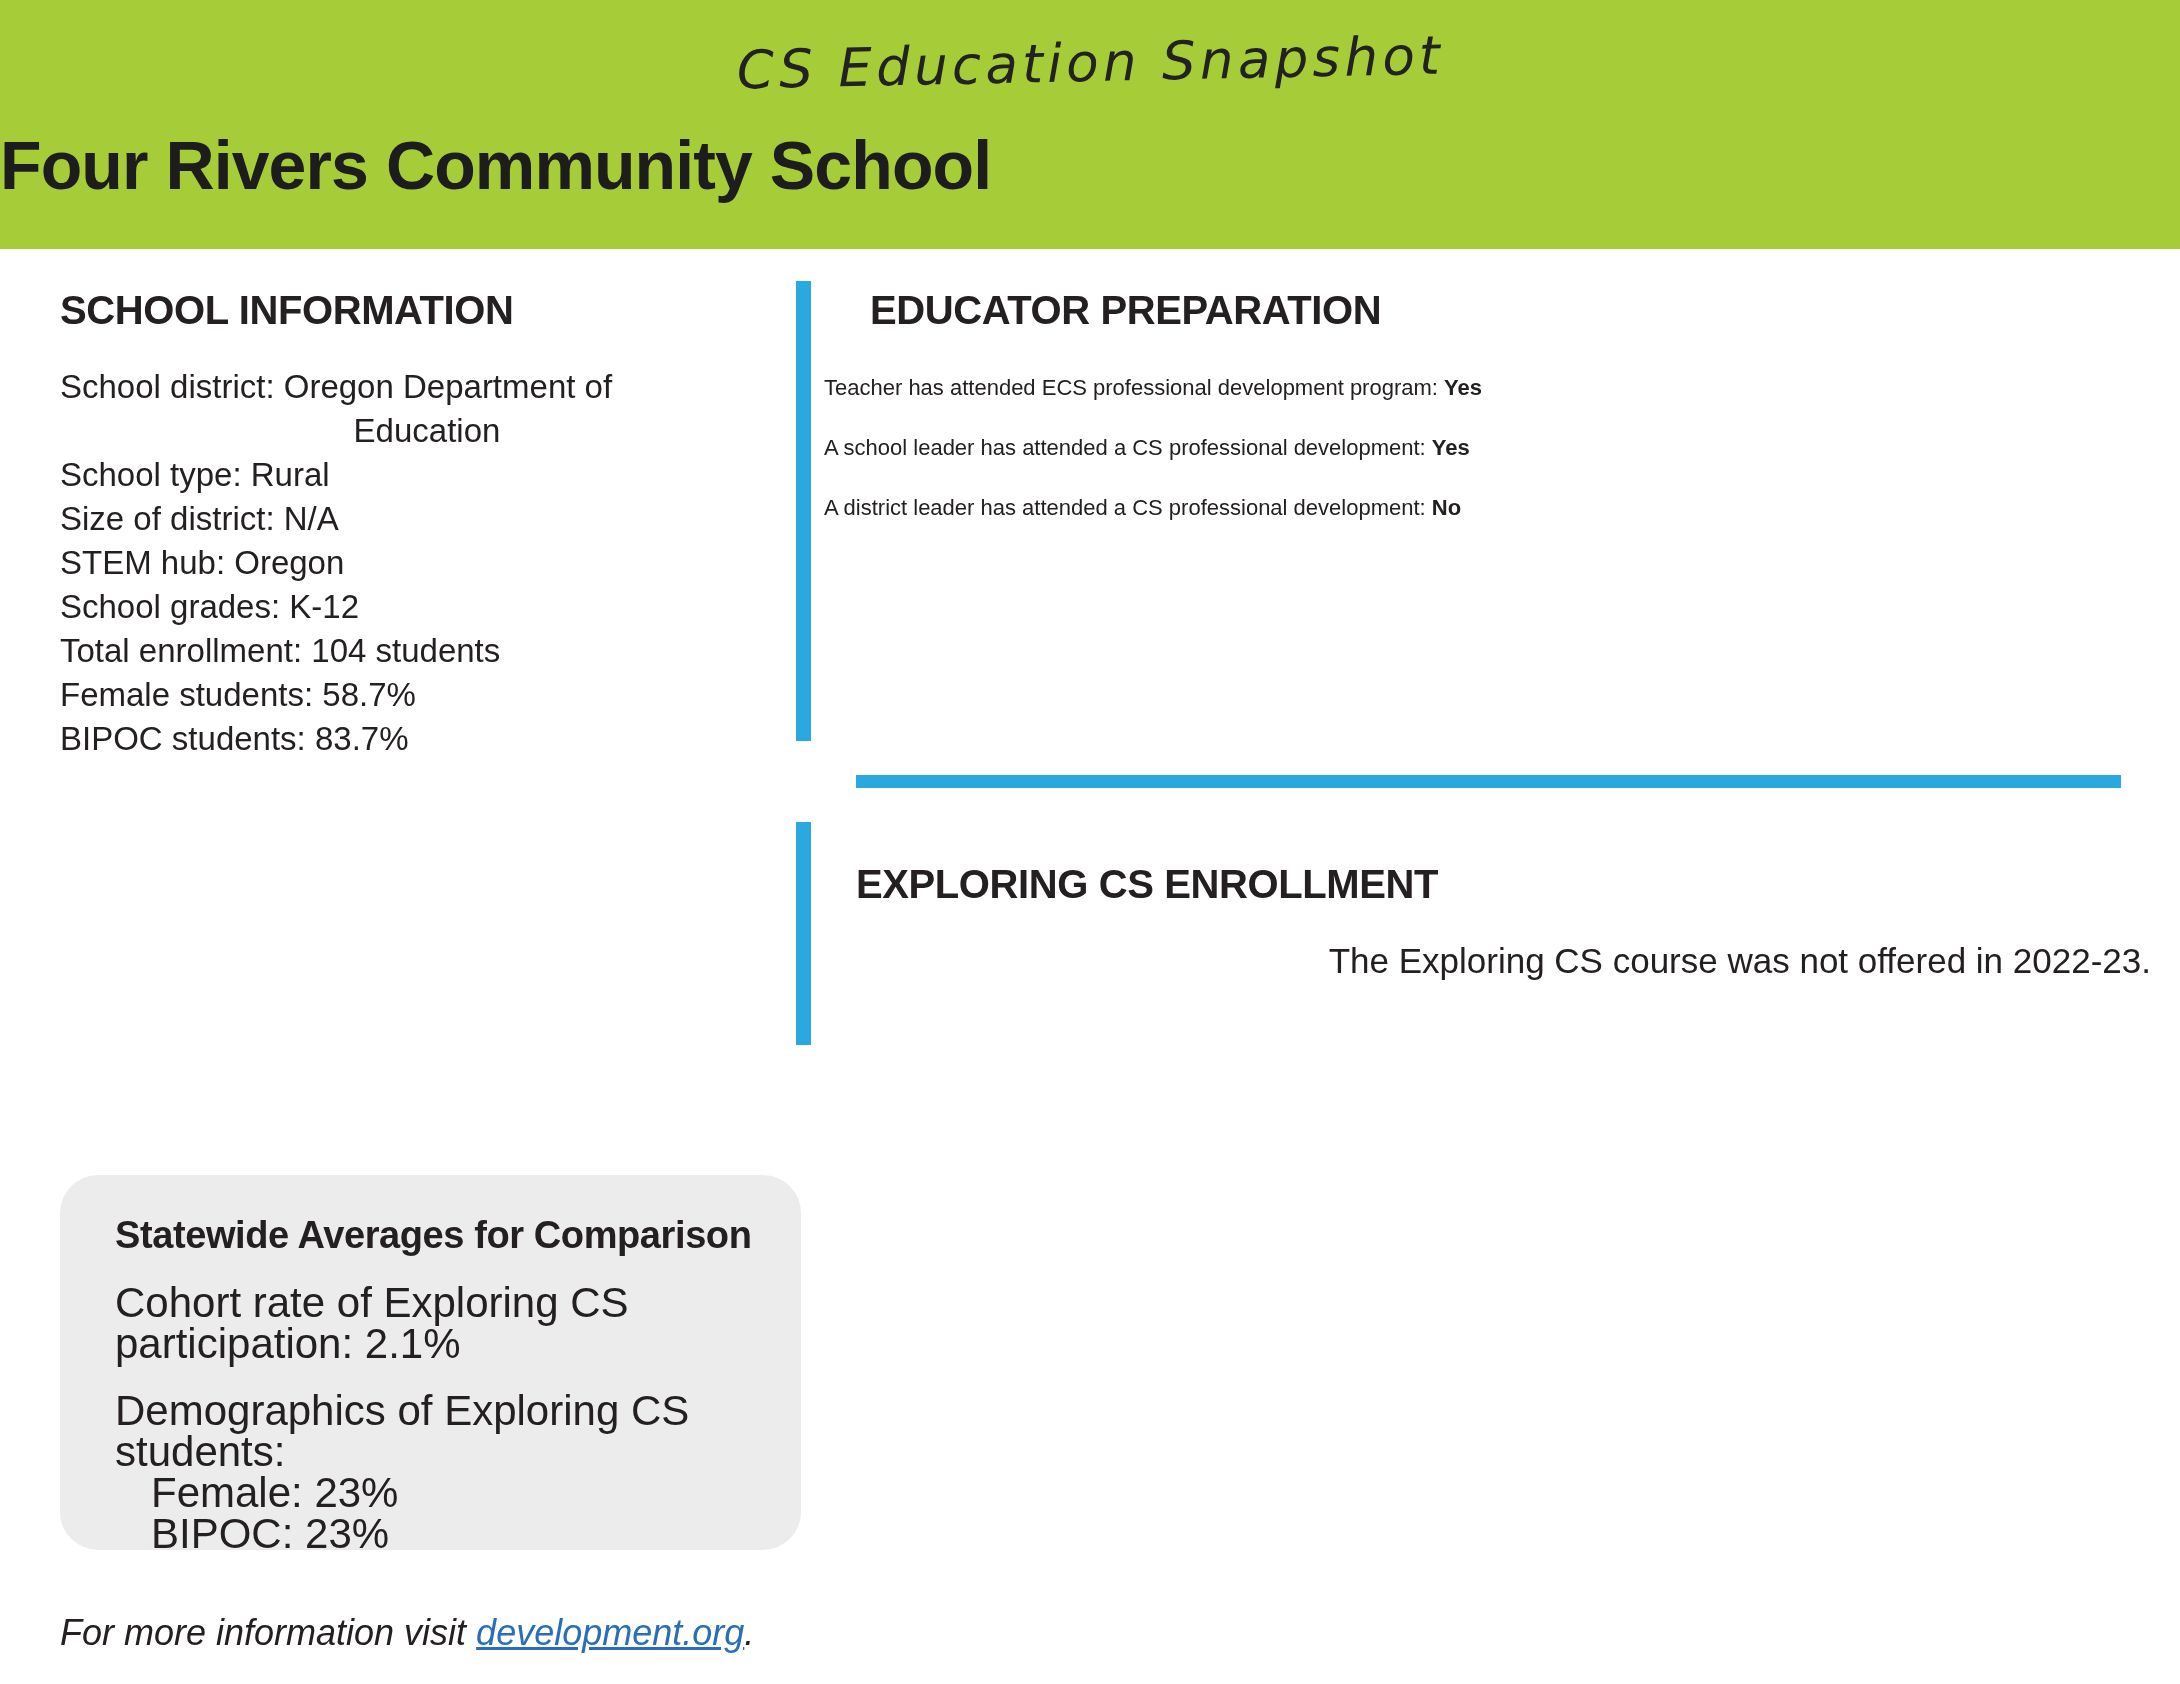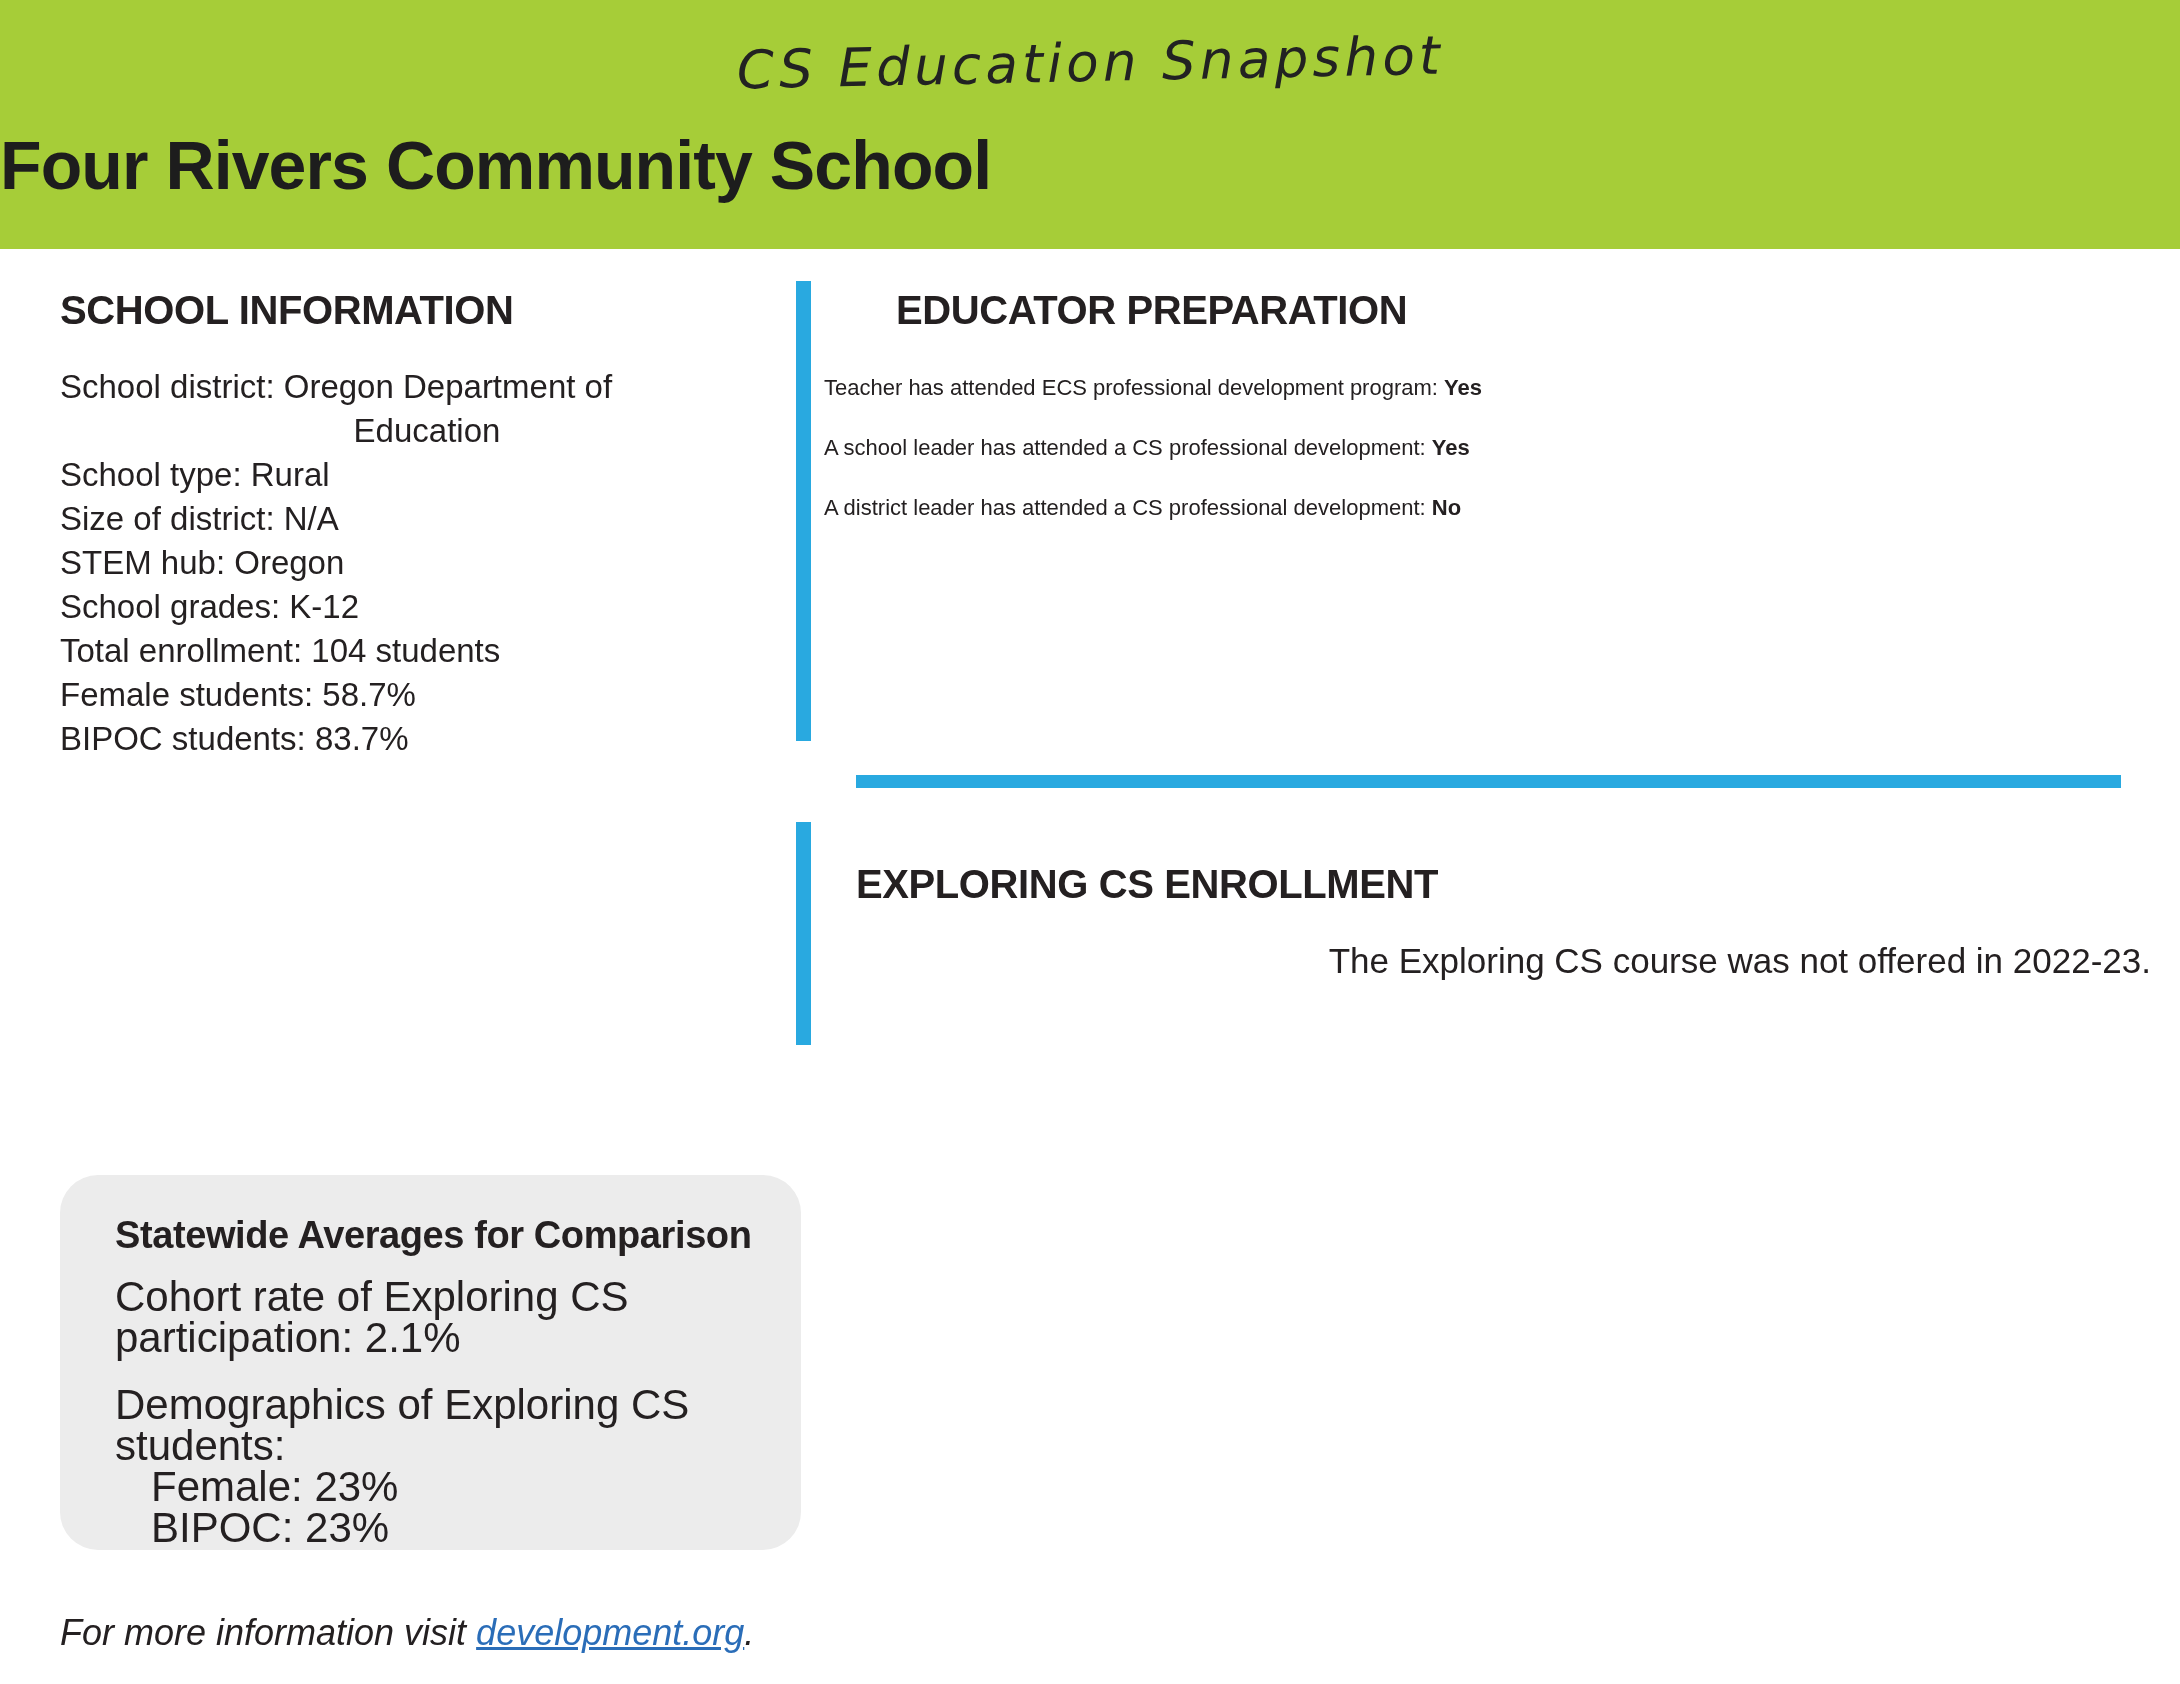--- a/index.html
+++ b/index.html
@@ -84,21 +84,21 @@
   
   .stats-box {
     position: absolute; left: 60px; top: 1175px;
     width: 741px; height: 375px;
     background: #ececec;
     border-radius: 38px;
     box-sizing: border-box;
     padding: 36px 47px 0 55px;
   }
   .stats-box h3 {
-    margin: 0 0 17px 0;
+    margin: 0 0 23px 0;
     font-size: 38px;
     font-weight: bold;
     letter-spacing: -0.4px;
     line-height: 48px;
     color: #242021;
     white-space: nowrap;
   }
   .stats-box .para { font-size: 42px; line-height: 41px; margin: 0 0 25.6px 0; }
   .stats-box .para:last-child { margin-bottom: 0; }
   .stats-box .indent { padding-left: 36px; }
@@ -137,21 +137,21 @@
     <div>Size of district: N/A</div>
     <div>STEM hub: Oregon</div>
     <div>School grades: K-12</div>
     <div>Total enrollment: 104 students</div>
     <div>Female students: 58.7%</div>
     <div>BIPOC students: 83.7%</div>
   </div>
 
   <div class="vbar" style="left:796px; top:281px; height:460px;"></div>
 
-  <div class="section-h" style="left:896px; top:288px;">EDUCATOR PREPARATION</div>
+  <div class="section-h" style="left:870px; top:288px;">EDUCATOR PREPARATION</div>
 
   <div class="edu-items">
     <div><span>Teacher has attended ECS professional development program: </span><b>Yes</b></div>
     <div><span>A school leader has attended a CS professional development: </span><b>Yes</b></div>
     <div><span>A district leader has attended a CS professional development: </span><b>No</b></div>
   </div>
 
   <div class="hrule"></div>
 
   <div class="vbar" style="left:796px; top:822px; height:223px;"></div>

